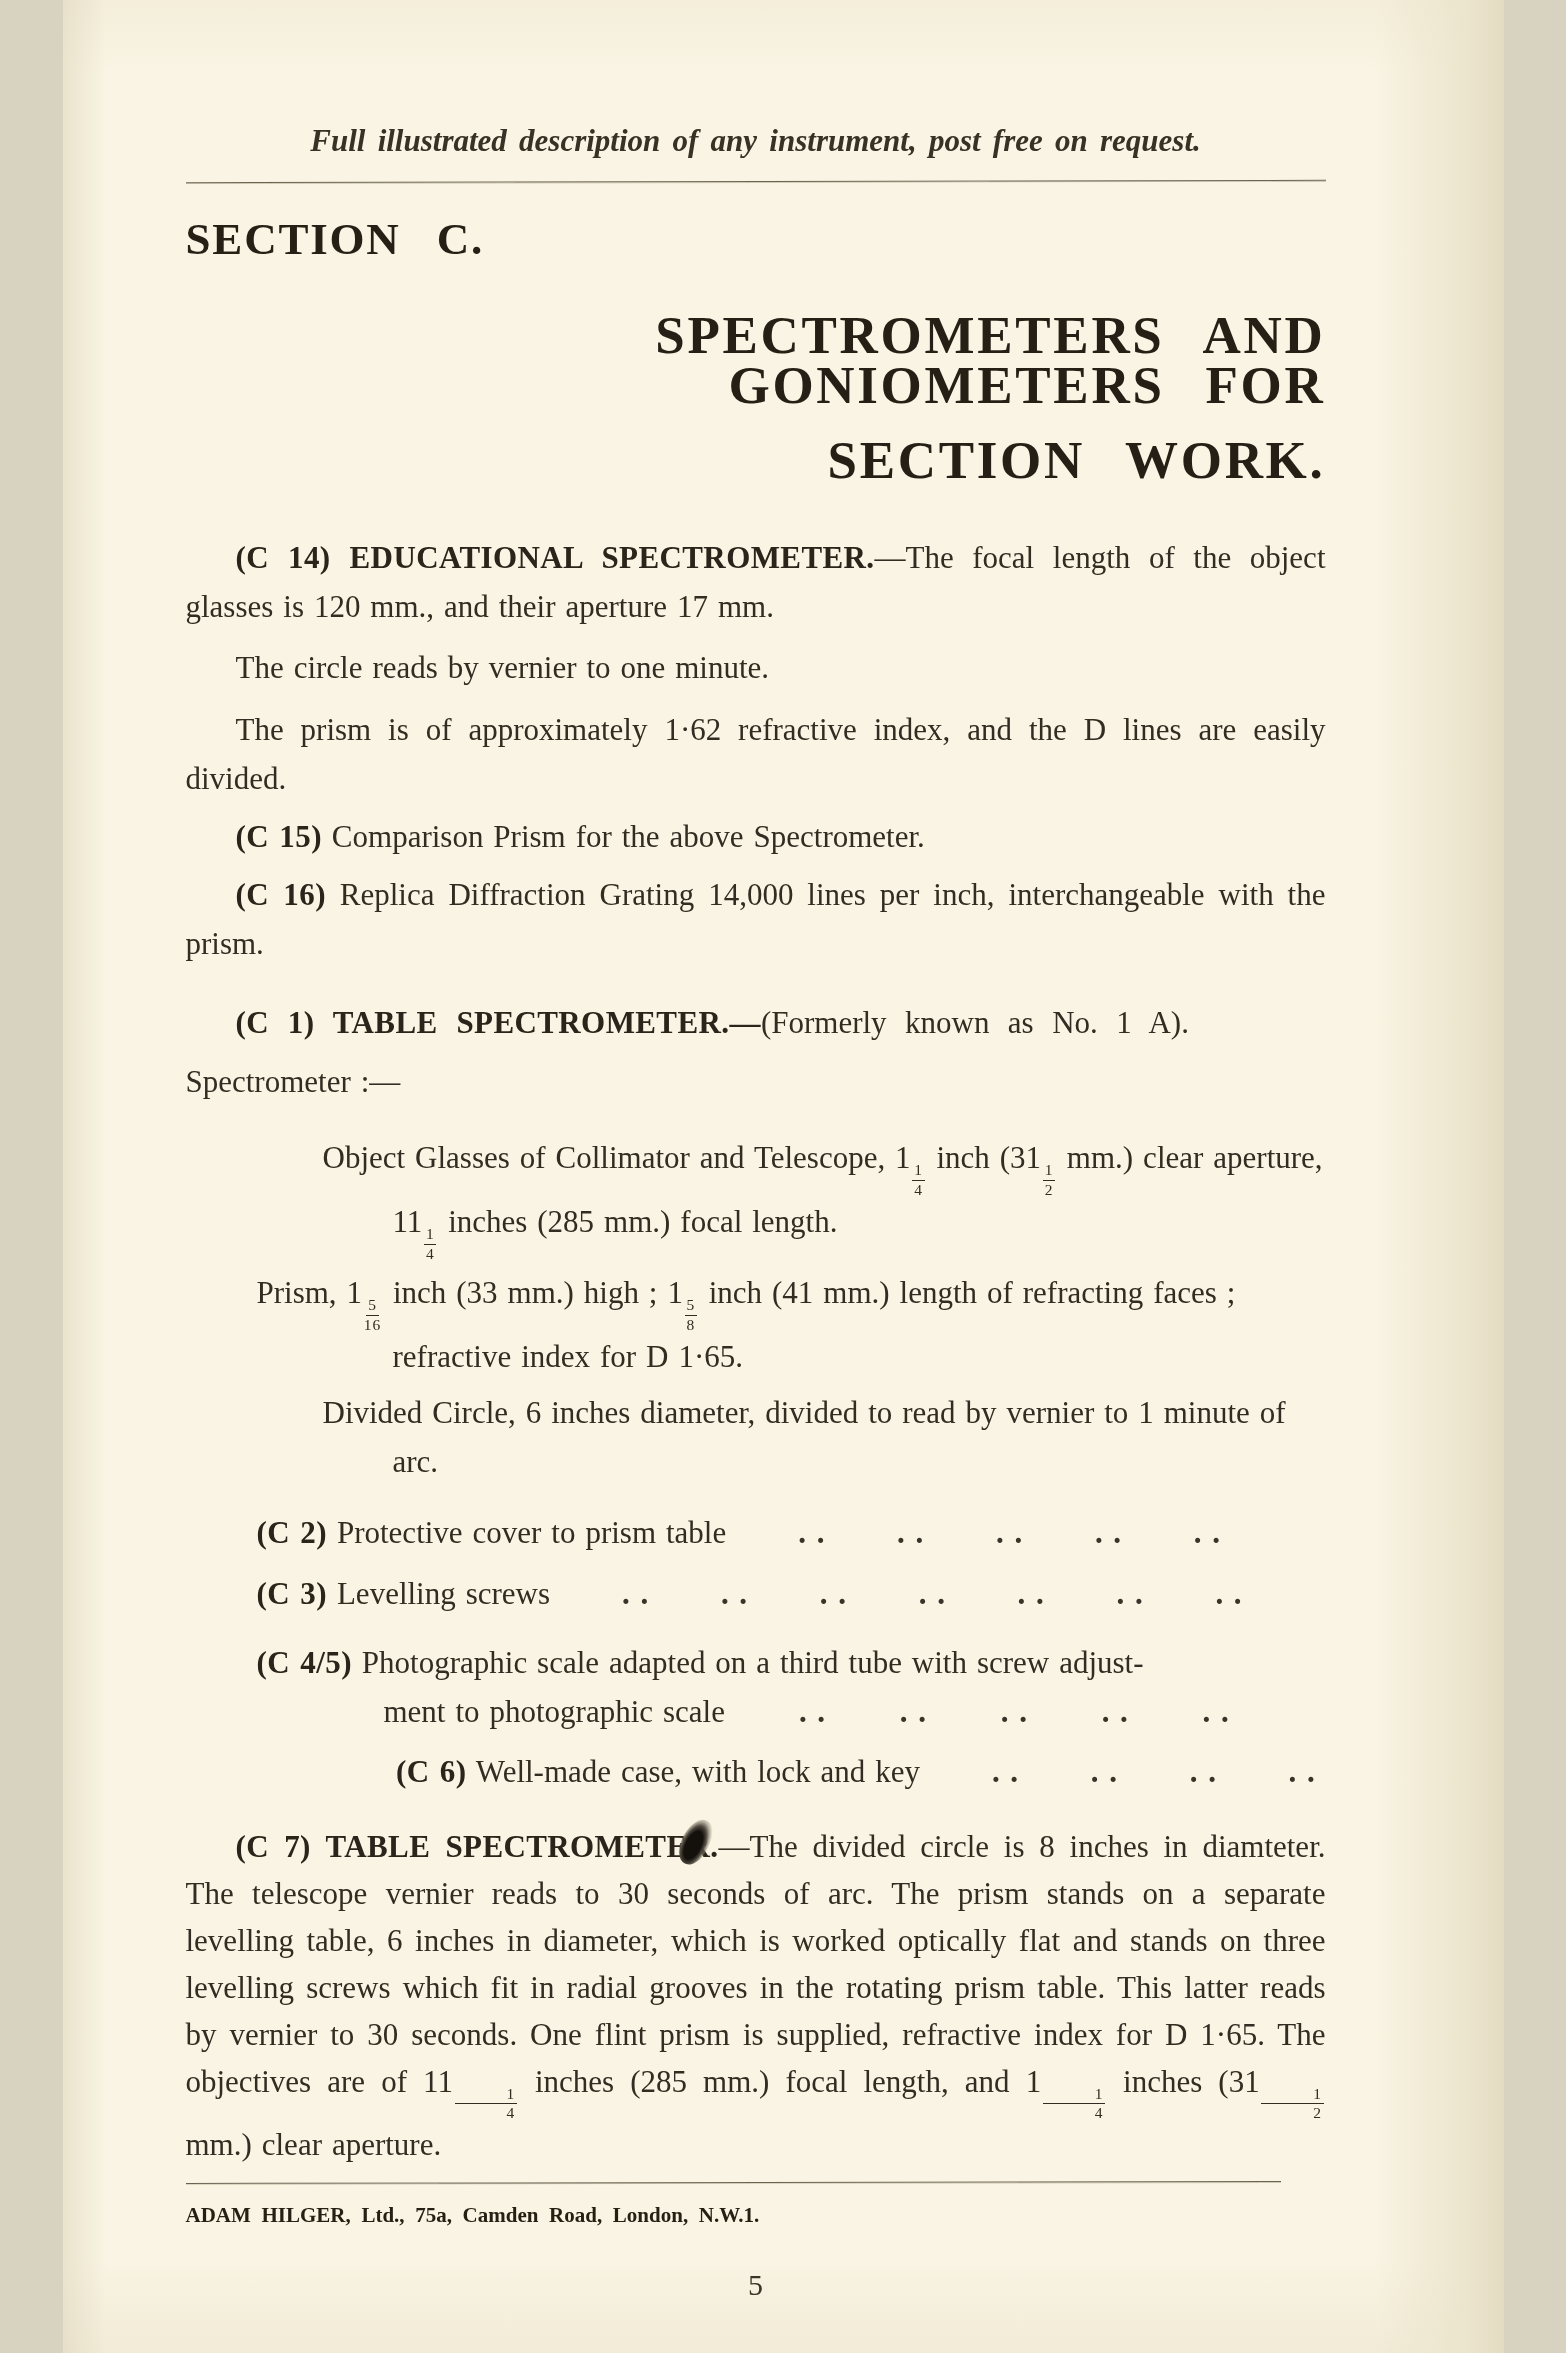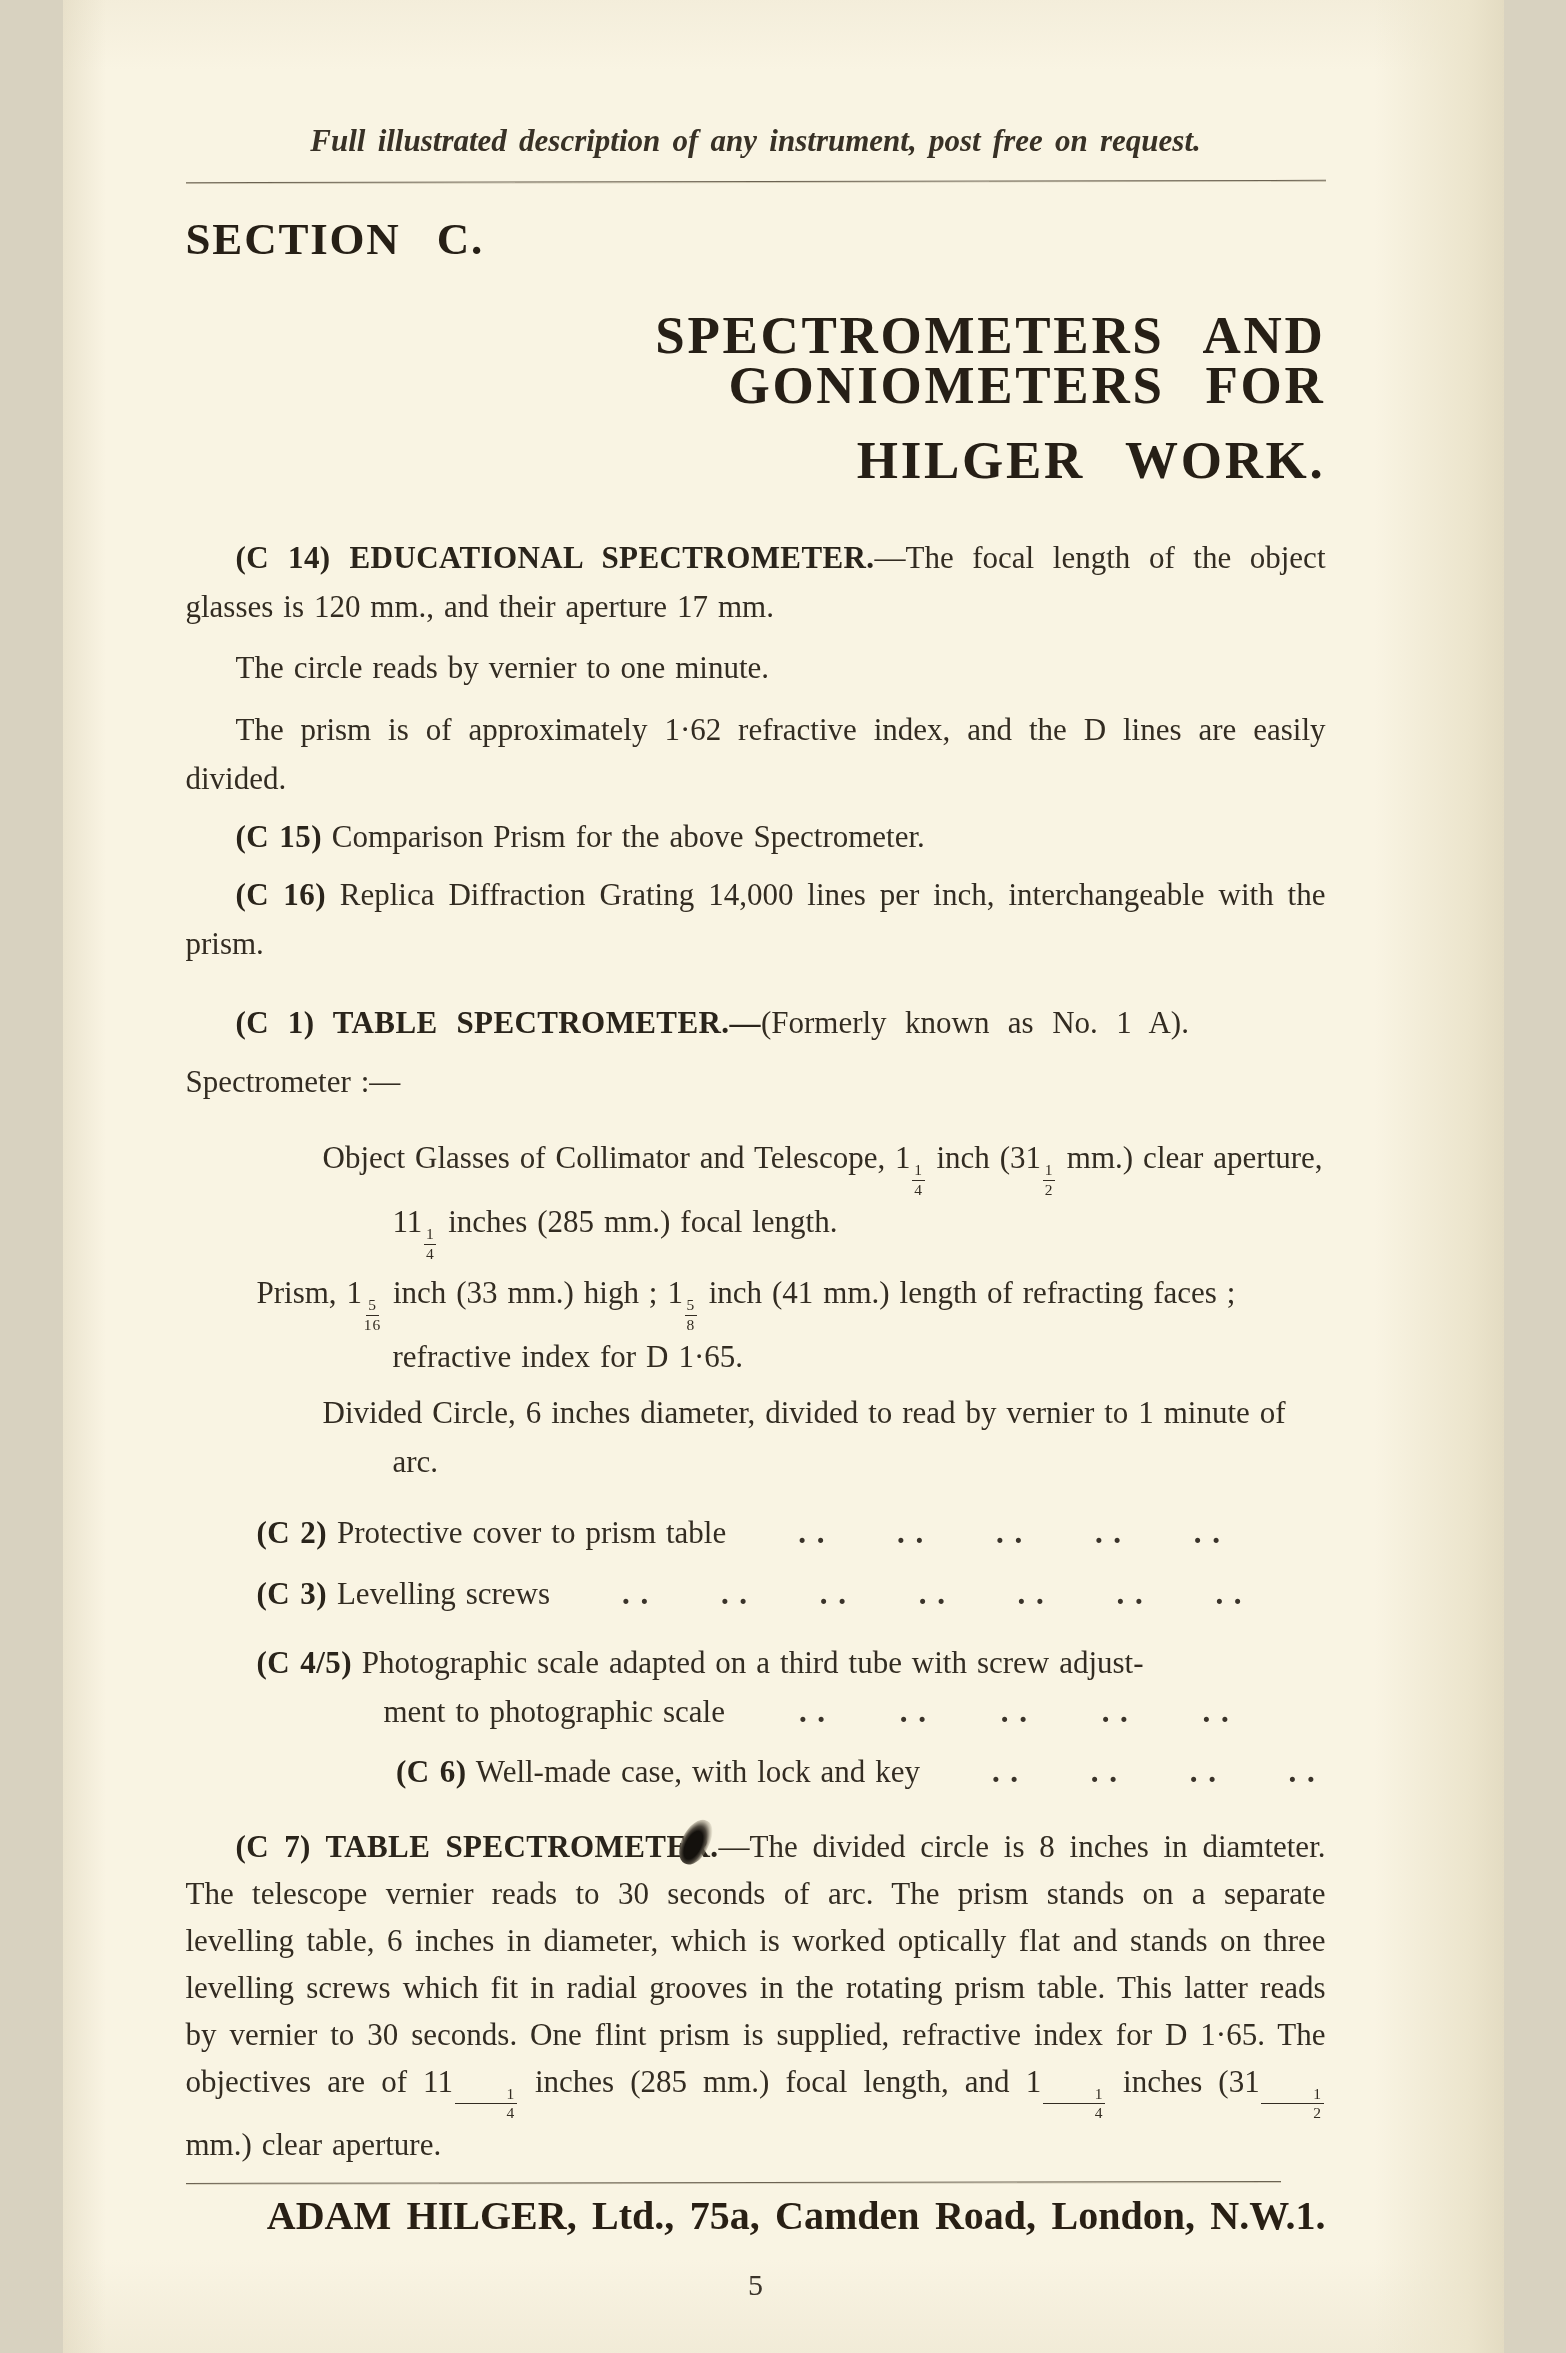--- a/index.html
+++ b/index.html
@@ -136,23 +136,23 @@
     pointer-events: none;
   }
 
   .footer-rule {
     margin-top: 14.3px;
     width: calc(100% - 45px);
     transform: rotate(-0.1deg);
   }
   .footer-address {
     margin-top: 12.5px;
-    text-align: right;
-    font-weight: 700;
-    font-size: 40px;
+    text-align: left;
+    font-weight: 700;
+    font-size: 21px;
     line-height: 41px;
     word-spacing: 5.4px;
     color: #281f14;
   }
   .page-number {
     margin-top: 32px;
     text-align: center;
     font-size: 30px;
     line-height: 34px;
     color: #3a332a;
@@ -164,21 +164,21 @@
 <div class="page">
   <div class="content">
 
     <div class="notice">Full illustrated description of any instrument, post free on request.</div>
 
     <hr class="rule rule-top">
 
     <div class="section-heading">SECTION C.</div>
 
     <div class="page-title title-1">SPECTROMETERS AND GONIOMETERS FOR</div>
-    <div class="page-title title-2">HILGER WORK.</div>
+    <div class="page-title title-2">SECTION WORK.</div>
 
     <div class="para justify indent m-c14"><span class="b">(C 14) EDUCATIONAL SPECTROMETER.</span>—The focal length of the object glasses is 120 mm., and their aperture 17 mm.</div>
 
 
     <div class="para indent m-circ">The circle reads by vernier to one minute.</div>
 
     <div class="para justify indent m-prism">The prism is of approximately 1·62 refractive index, and the D lines are easily divided.</div>
 
     <div class="para indent m-c15"><span class="b">(C 15)</span> Comparison Prism for the above Spectrometer.</div>
 

